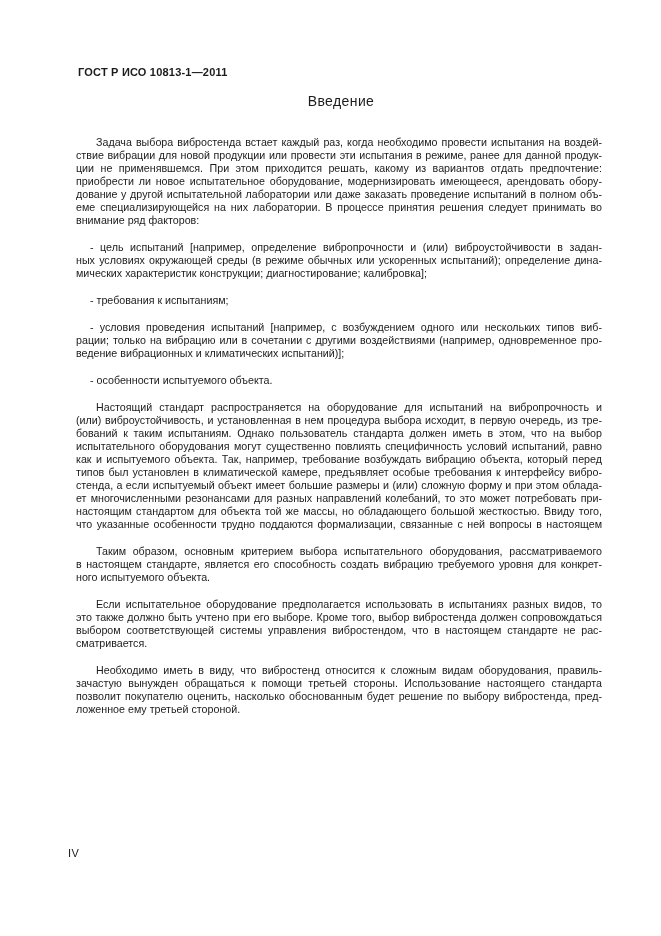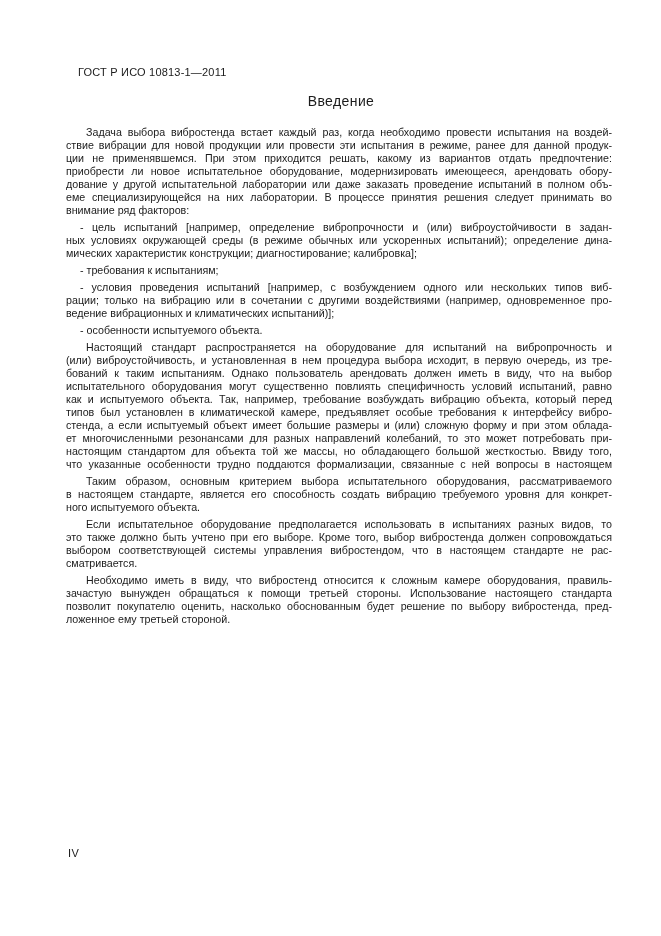--- a/index.html
+++ b/index.html
@@ -14,21 +14,21 @@
     background: #ffffff;
     overflow: hidden;
     font-family: "Liberation Sans", "DejaVu Sans", sans-serif;
     color: #1b1b1b;
   }
   .doc-header {
     position: absolute;
     left: 78px;
     top: 66px;
     font-size: 11px;
-    font-weight: normal;
+    font-weight: bold;
     letter-spacing: 0.2px;
     white-space: nowrap;
     text-align: center;
   }
   .doc-title {
     position: absolute;
     left: 76px;
     top: 93px;
     width: 530px;
     text-align: center;
@@ -37,21 +37,21 @@
     letter-spacing: 0.4px;
   }
   .doc-body {
     position: absolute;
     left: 62px;
     top: 122px;
     width: 554px;
     font-size: 10.7px;
     line-height: 13px;
   }
-  .paragraph { margin: 4px; padding: 0; }
+  .paragraph { margin: 14px; padding: 0; }
   .text-line {
     text-align: justify;
     text-align-last: justify;
     text-justify: inter-word;
     height: 13px;
     overflow: visible;
     white-space: normal;
   }
   .text-line.last {
     text-align-last: left;
@@ -96,42 +96,42 @@
         <div class="text-line first">- условия проведения испытаний [например, с возбуждением одного или нескольких типов виб-</div>
         <div class="text-line">рации; только на вибрацию или в сочетании с другими воздействиями (например, одновременное про-</div>
         <div class="text-line last">ведение вибрационных и климатических испытаний)];</div>
       </div>
       <div class="paragraph kind-list-item">
         <div class="text-line first last">- особенности испытуемого объекта.</div>
       </div>
       <div class="paragraph kind-paragraph">
         <div class="text-line first">Настоящий стандарт распространяется на оборудование для испытаний на вибропрочность и</div>
         <div class="text-line">(или) виброустойчивость, и установленная в нем процедура выбора исходит, в первую очередь, из тре-</div>
-        <div class="text-line">бований к таким испытаниям. Однако пользователь арендовать должен иметь в виду, что на выбор</div>
+        <div class="text-line">бований к таким испытаниям. Однако пользователь стандарта должен иметь в этом, что на выбор</div>
         <div class="text-line">испытательного оборудования могут существенно повлиять специфичность условий испытаний, равно</div>
         <div class="text-line">как и испытуемого объекта. Так, например, требование возбуждать вибрацию объекта, который перед</div>
         <div class="text-line">типов был установлен в климатической камере, предъявляет особые требования к интерфейсу вибро-</div>
         <div class="text-line">стенда, а если испытуемый объект имеет большие размеры и (или) сложную форму и при этом облада-</div>
         <div class="text-line">ет многочисленными резонансами для разных направлений колебаний, то это может потребовать при-</div>
         <div class="text-line">настоящим стандартом для объекта той же массы, но обладающего большой жесткостью. Ввиду того,</div>
         <div class="text-line">что указанные особенности трудно поддаются формализации, связанные с ней вопросы в настоящем</div>
       </div>
       <div class="paragraph kind-paragraph">
         <div class="text-line first">Таким образом, основным критерием выбора испытательного оборудования, рассматриваемого</div>
         <div class="text-line">в настоящем стандарте, является его способность создать вибрацию требуемого уровня для конкрет-</div>
         <div class="text-line last">ного испытуемого объекта.</div>
       </div>
       <div class="paragraph kind-paragraph">
         <div class="text-line first">Если испытательное оборудование предполагается использовать в испытаниях разных видов, то</div>
         <div class="text-line">это также должно быть учтено при его выборе. Кроме того, выбор вибростенда должен сопровождаться</div>
         <div class="text-line">выбором соответствующей системы управления вибростендом, что в настоящем стандарте не рас-</div>
         <div class="text-line last">сматривается.</div>
       </div>
       <div class="paragraph kind-paragraph">
-        <div class="text-line first">Необходимо иметь в виду, что вибростенд относится к сложным камере оборудования, правиль-</div>
+        <div class="text-line first">Необходимо иметь в виду, что вибростенд относится к сложным видам оборудования, правиль-</div>
         <div class="text-line">зачастую вынужден обращаться к помощи третьей стороны. Использование настоящего стандарта</div>
         <div class="text-line">позволит покупателю оценить, насколько обоснованным будет решение по выбору вибростенда, пред-</div>
         <div class="text-line last">ложенное ему третьей стороной.</div>
       </div>
     </div>
 
   <div class="doc-footer">IV</div>
 </div>
 
 </body></html>

